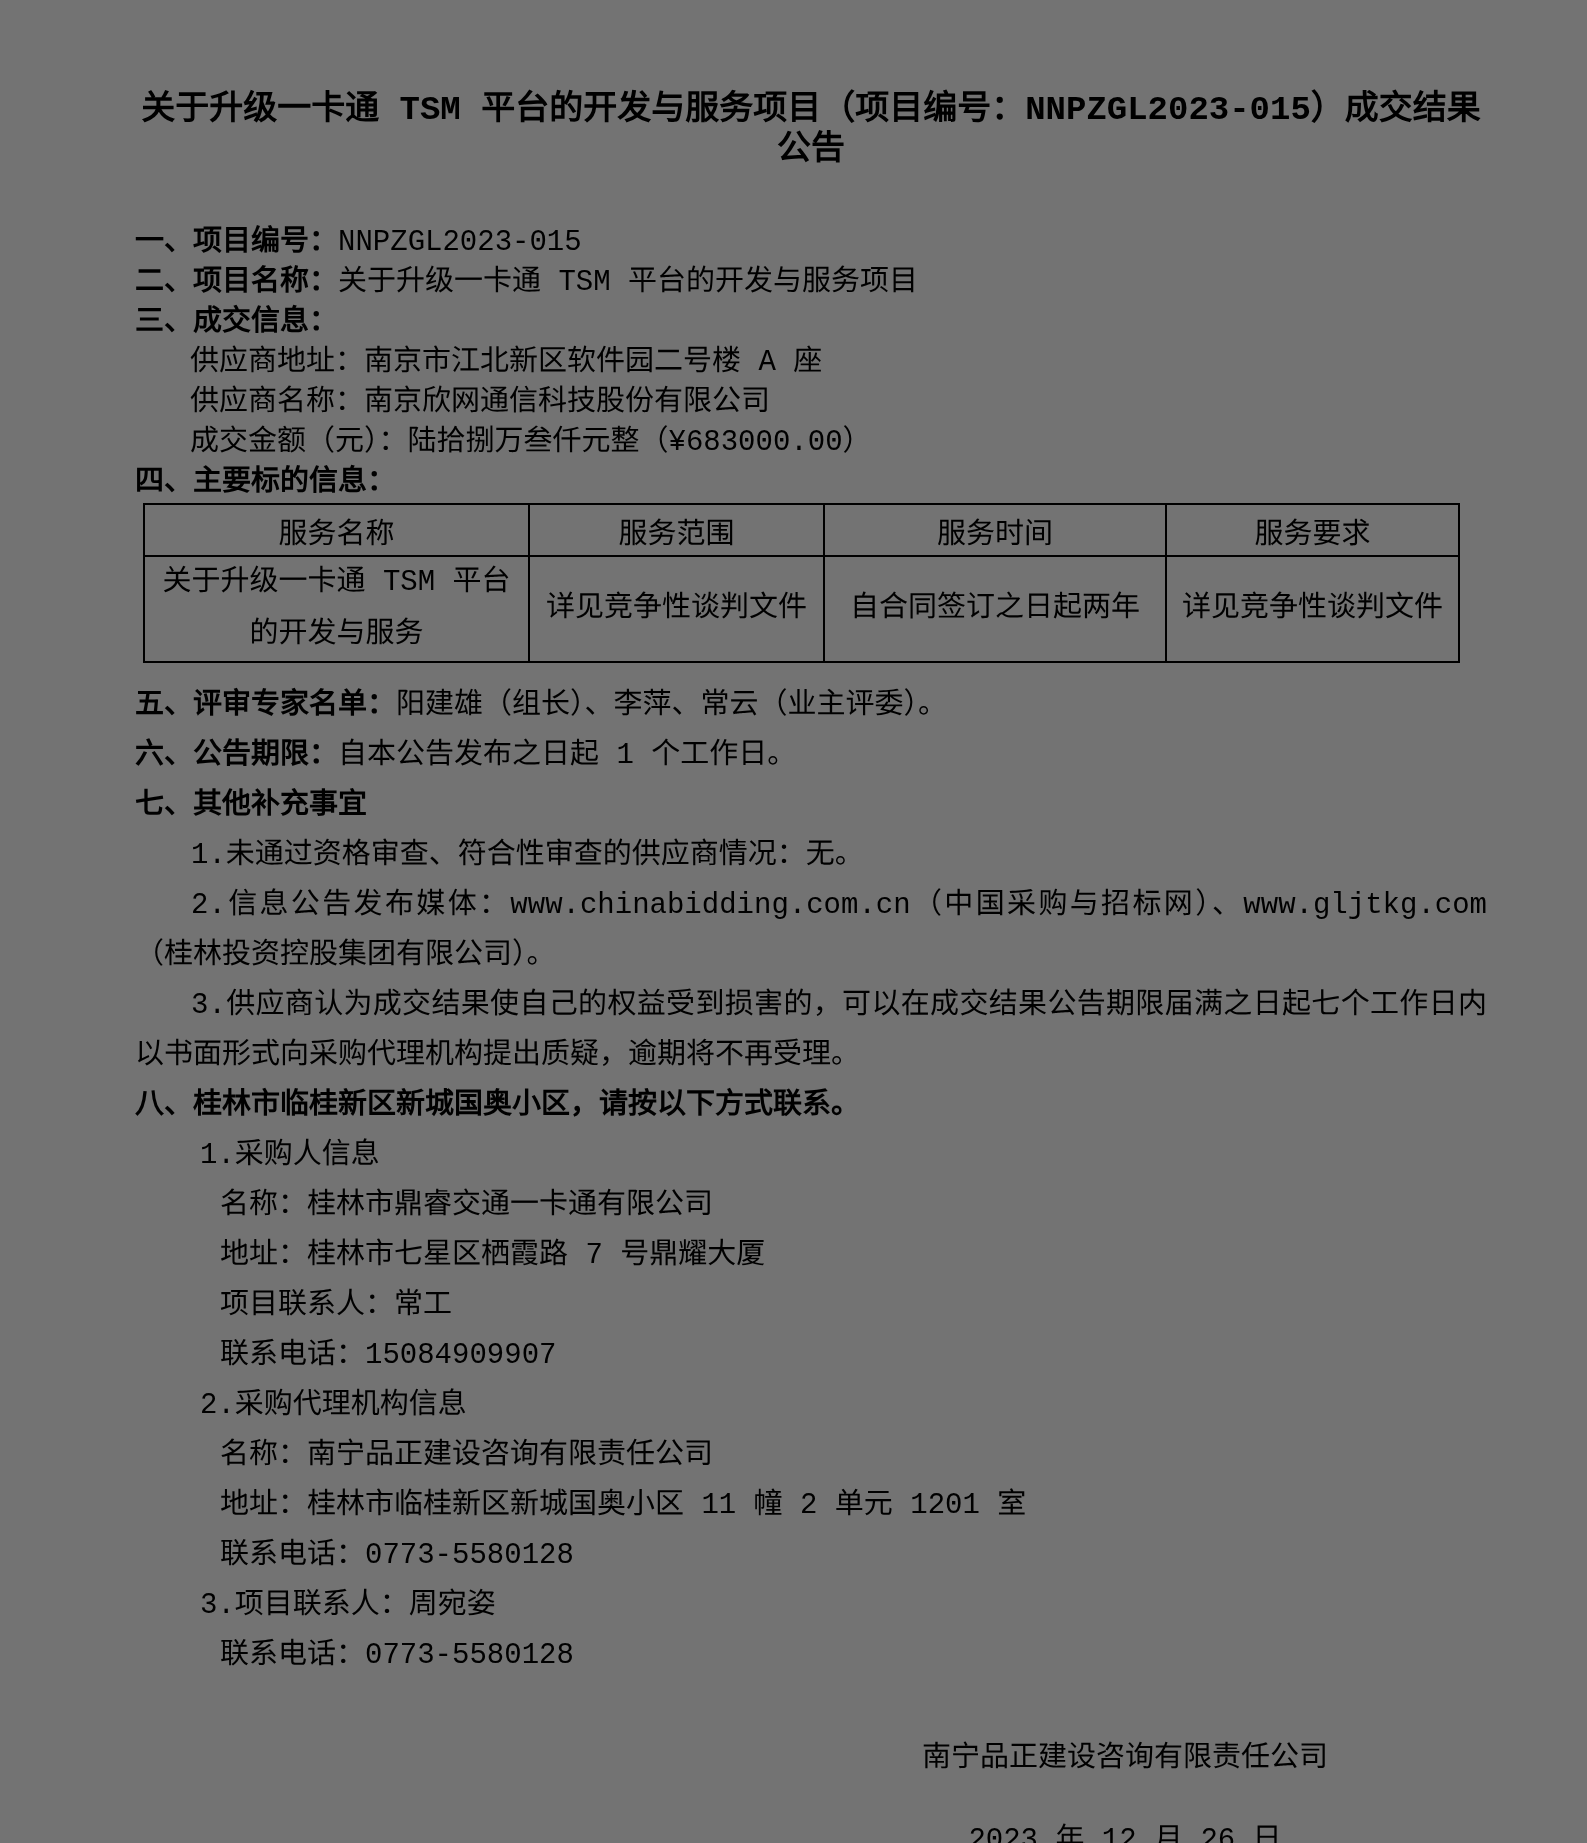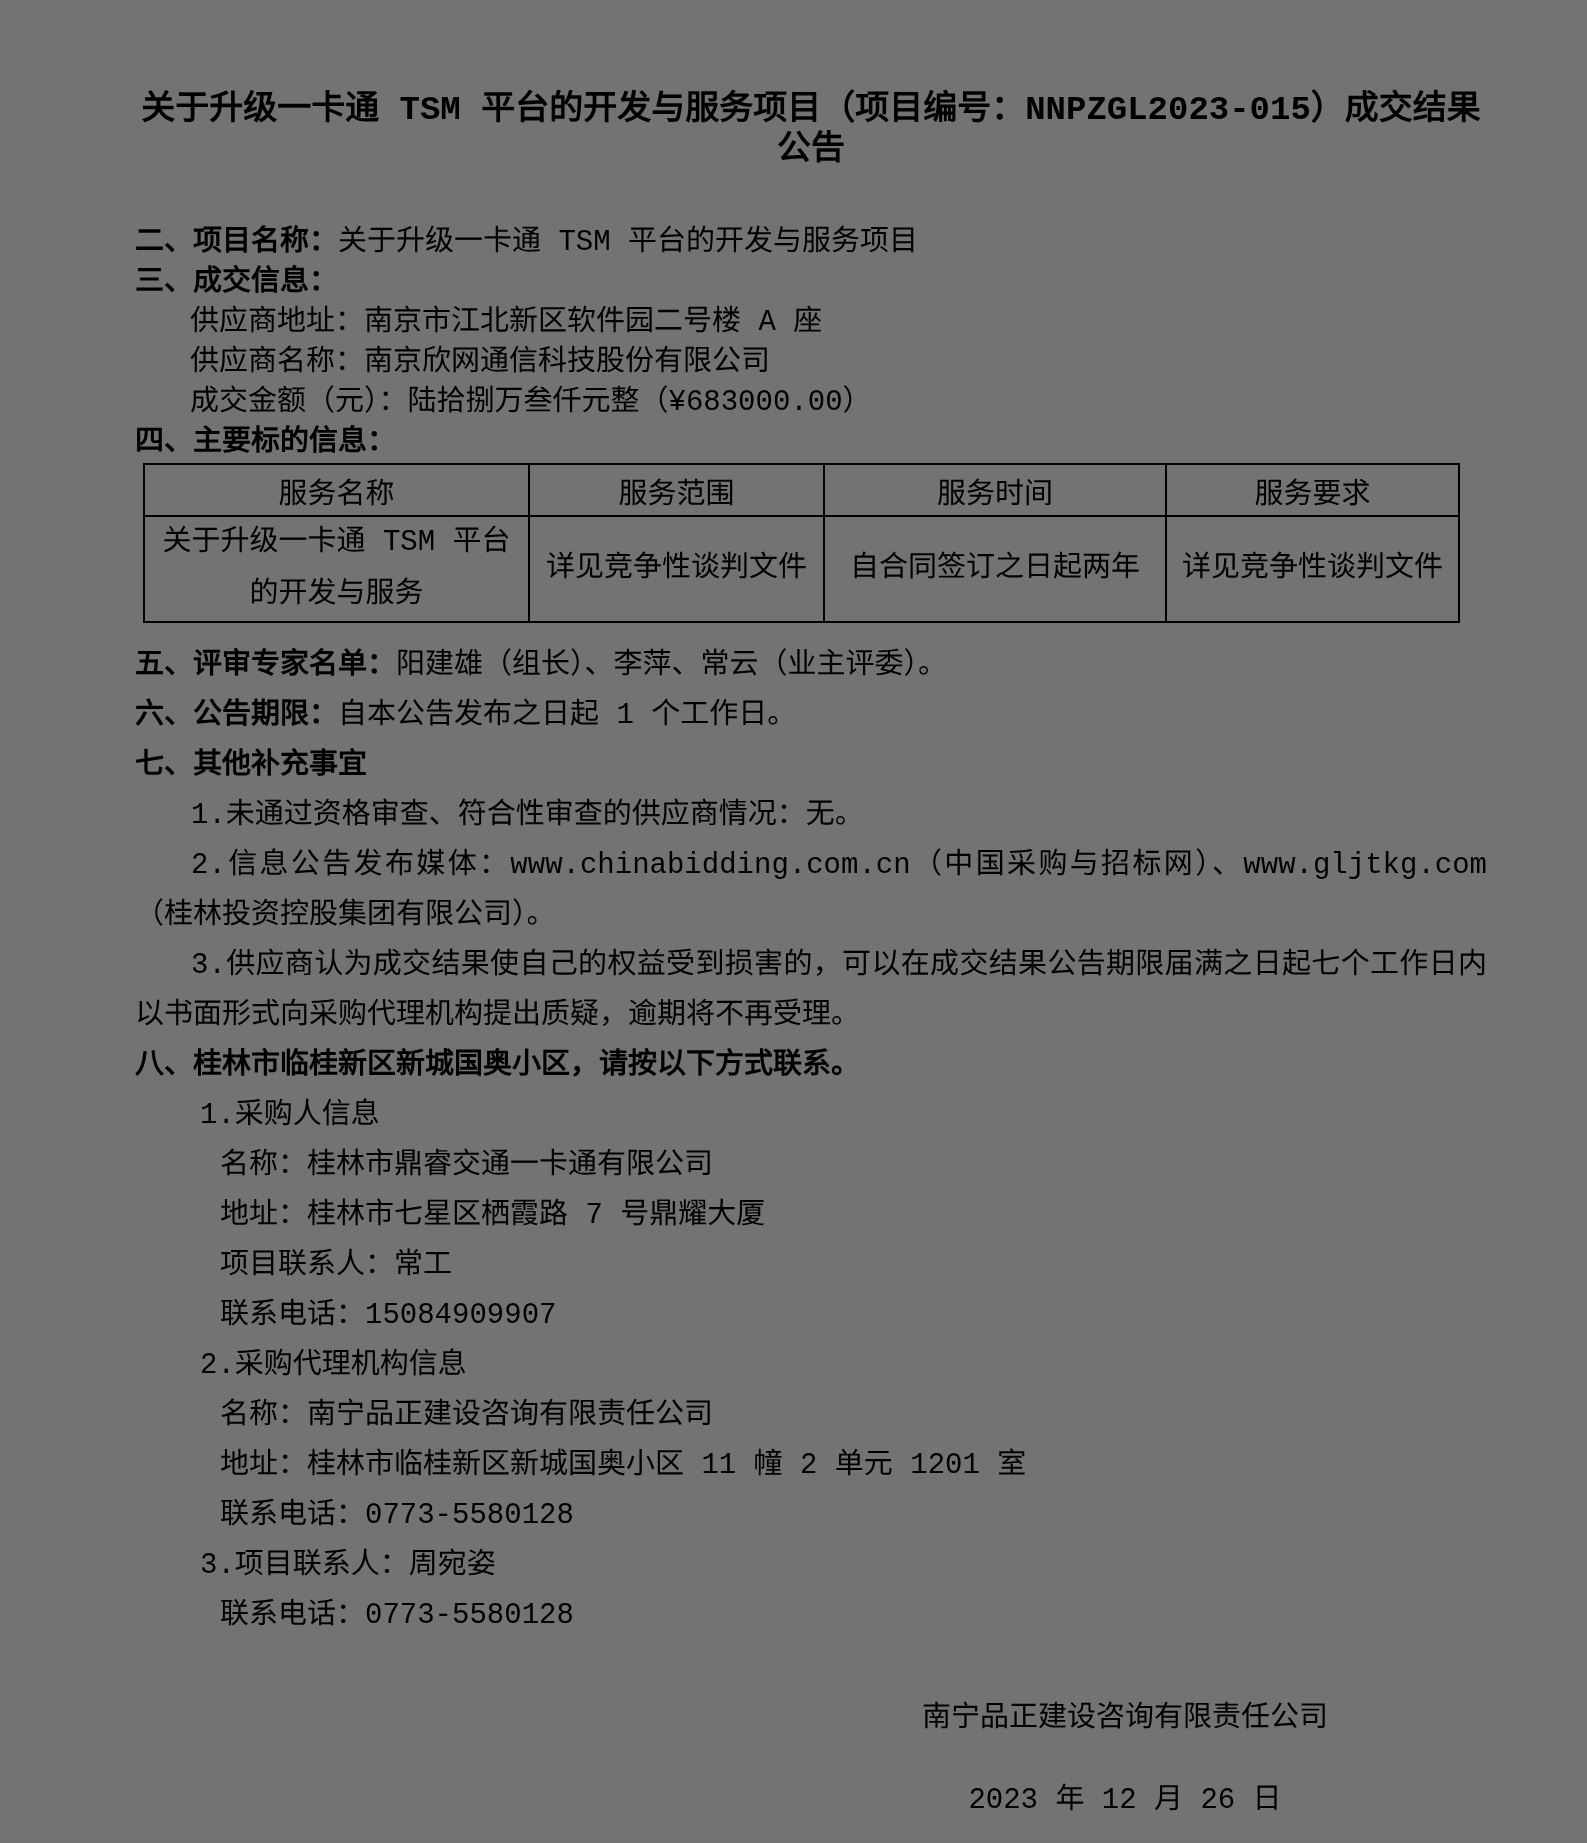--- a/index.html
+++ b/index.html
@@ -66,20 +66,23 @@
 </head>
 <body>
 
 <div class="page">
   <div class="content">
 
     <h1 class="title">关于升级一卡通 TSM 平台的开发与服务项目（项目编号：NNPZGL2023-015）成交结果公告</h1>
 
     <div class="top-block">
       <div class="line-a">
+        <span class="b">一、项目编号：</span><span>NNPZGL2023-015</span>
+      </div>
+      <div class="line-a">
         <span class="b">二、项目名称：</span><span>关于升级一卡通 TSM 平台的开发与服务项目</span>
       </div>
       <div class="line-a b">三、成交信息：</div>
       <div class="line-a sub">供应商地址：南京市江北新区软件园二号楼 A 座</div>
       <div class="line-a sub">供应商名称：南京欣网通信科技股份有限公司</div>
       <div class="line-a sub">成交金额（元）：陆拾捌万叁仟元整（¥683000.00）</div>
       <div class="line-a b">四、主要标的信息：</div>
     </div>
 
     <table class="subject">

